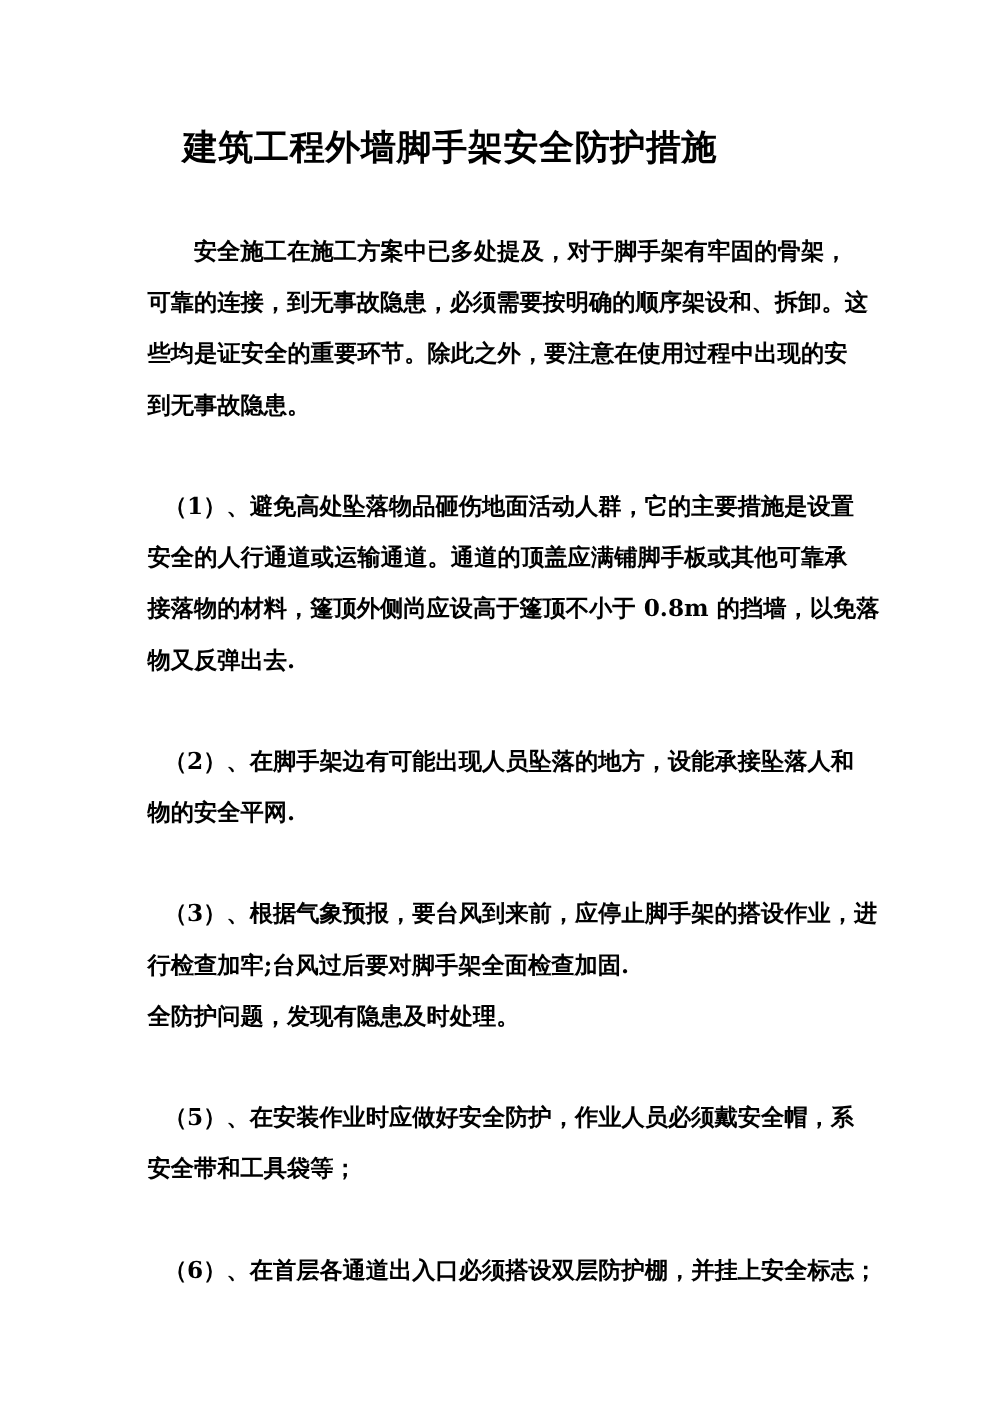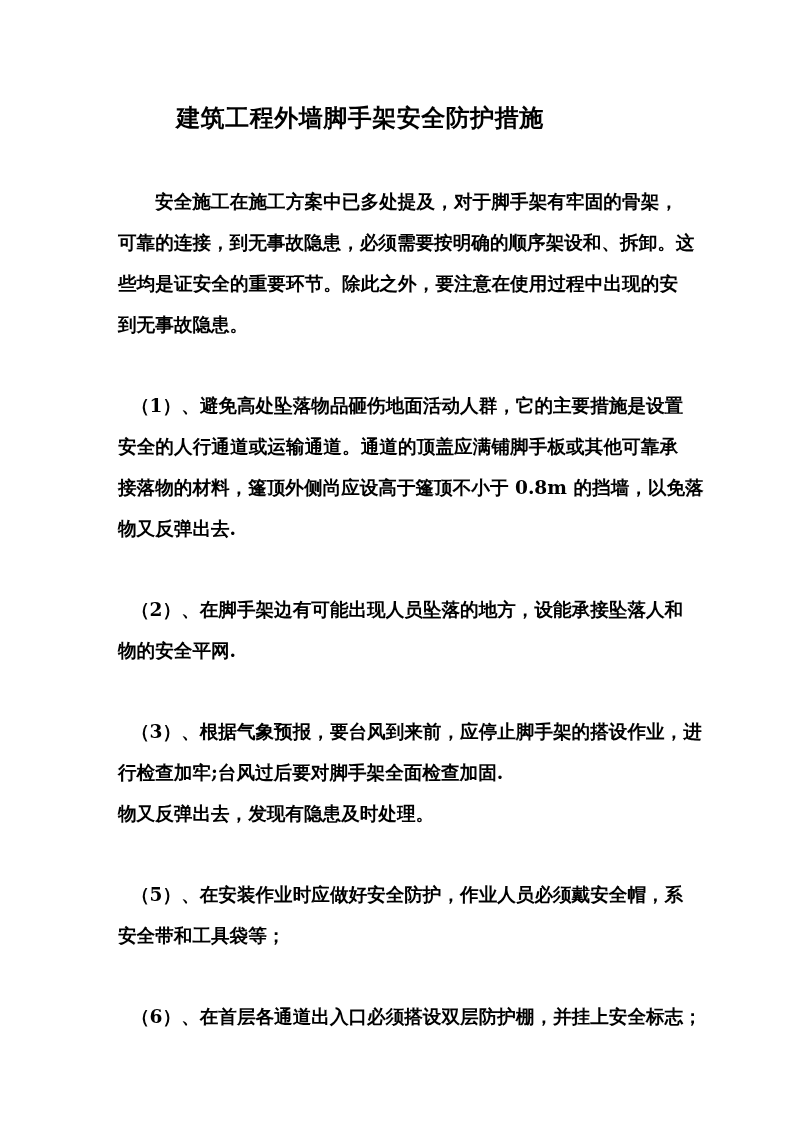--- a/index.html
+++ b/index.html
@@ -1,20 +1,20 @@
 <!DOCTYPE html>
 <html><head>
   <meta charset="utf-8">
   <style>
     html, body { margin: 0; padding: 0; background: #ffffff; }
     body { width: 793px; height: 1122px; position: relative; overflow: hidden;
            font-family: "DejaVu Serif", "Liberation Serif", serif; color: #000; }
     .title { position: absolute; left: 0; top: 98px; width: 720px; text-align: center;
              font-family: "DejaVu Sans", "Liberation Sans", sans-serif; font-weight: bold;
-             font-size: 24px; letter-spacing: 0.5px; line-height: 40px; }
+             font-size: 28px; letter-spacing: 0.5px; line-height: 40px; }
     .body { position: absolute; left: 118px; top: 184px; width: 560px; }
     .line { height: 41px; line-height: 36px; font-size: 18.6px; white-space: nowrap;
             text-align: justify; text-align-last: justify; font-weight: bold; }
     .line.last { text-align-last: left; }
     .indent { padding-left: 37px; }
     .indent1 { padding-left: 13px; margin-top: 40px; }
   </style>
 </head>
 <body>
 
@@ -40,21 +40,21 @@
     <div class="line indent1">（2）、在脚手架边有可能出现人员坠落的地方，设能承接坠落人和</div>
     <div class="line last">物的安全平网.</div>
   </div>
 
   <div>
     <div class="line indent1">（3）、根据气象预报，要台风到来前，应停止脚手架的搭设作业，进</div>
     <div class="line last">行检查加牢;台风过后要对脚手架全面检查加固.</div>
   </div>
 
   <div>
-    <div class="line last">物又反弹出去，发现有隐患及时处理。</div>
+    <div class="line last">全防护问题，发现有隐患及时处理。</div>
   </div>
 
   <div>
     <div class="line indent1">（5）、在安装作业时应做好安全防护，作业人员必须戴安全帽，系</div>
     <div class="line last">安全带和工具袋等；</div>
   </div>
 
   <div>
     <div class="line indent1">（6）、在首层各通道出入口必须搭设双层防护棚，并挂上安全标志；</div>
   </div>

